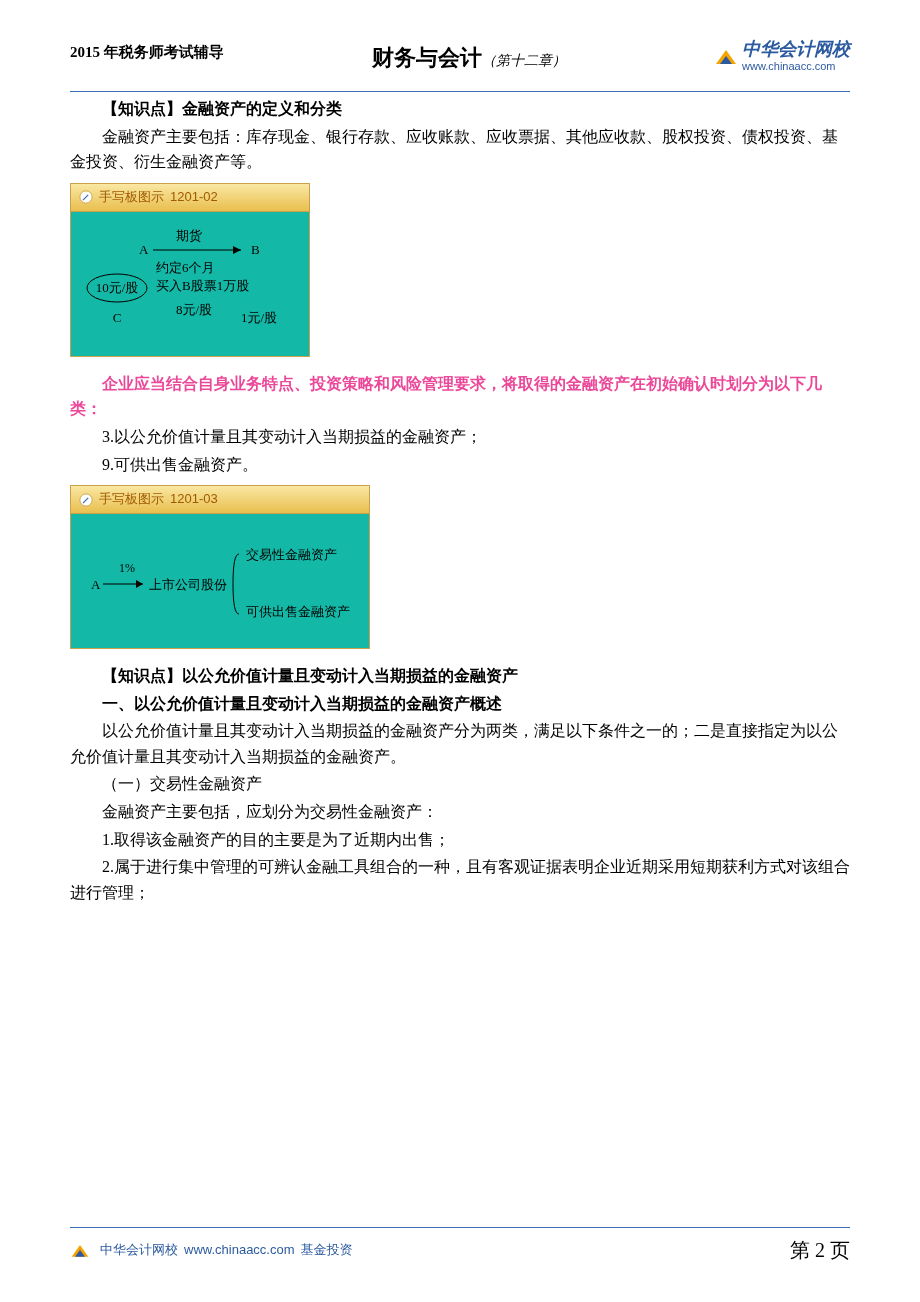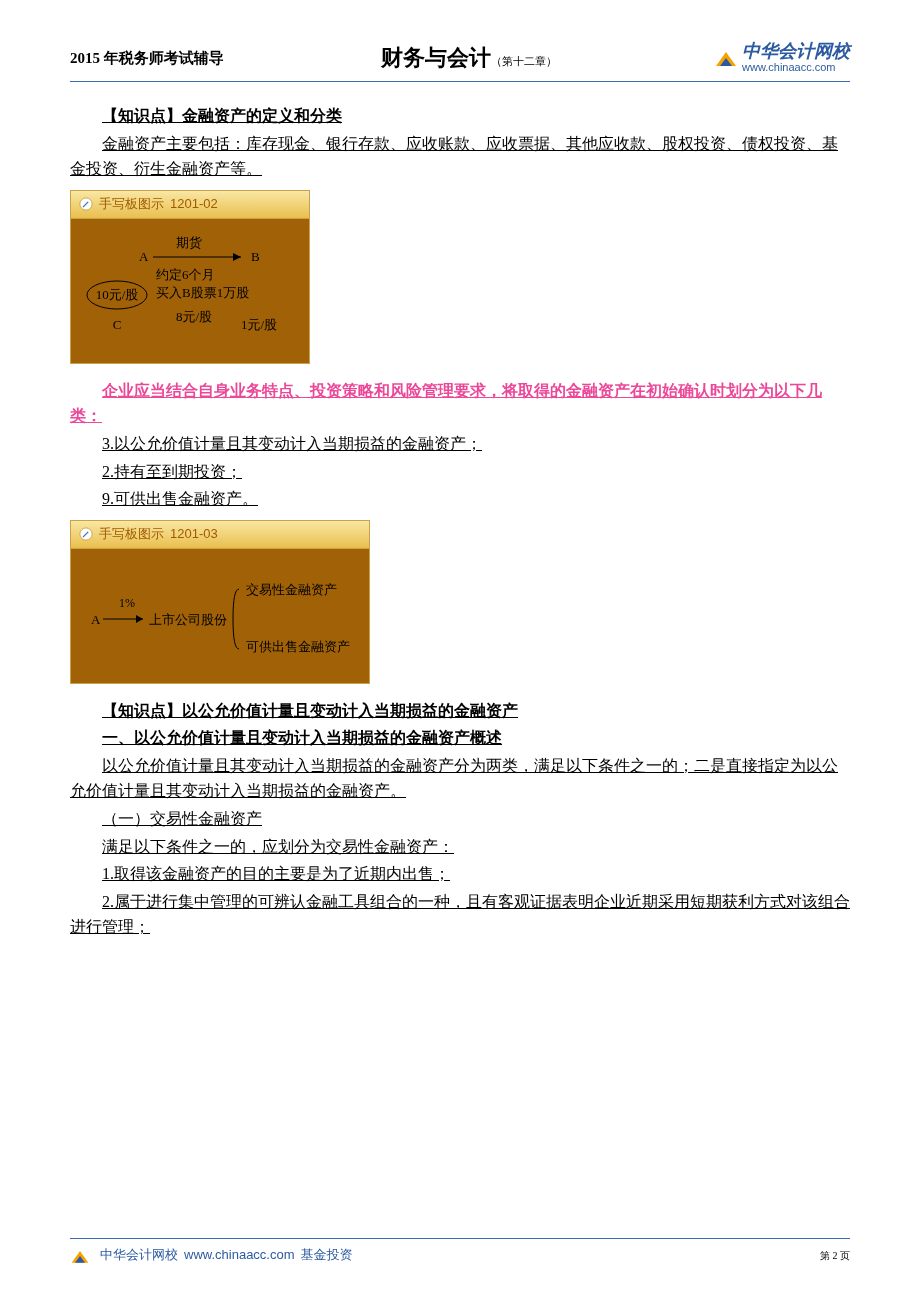--- a/index.html
+++ b/index.html
@@ -11,41 +11,42 @@
       font-size: 16px;
       line-height: 1.6;
       color: #000;
       position: relative;
     }
     .page {
       padding: 40px 70px 40px 70px;
     }
     .header {
       display: flex;
-      align-items: center;
+      align-items: flex-start;
       justify-content: space-between;
       border-bottom: 1px solid #3a6db5;
-      padding-bottom: 6px;
-      margin-bottom: 21px;
+      padding-bottom: 16px;
+      margin-bottom: 4px;
     }
     .header-left {
       font-size: 15px;
       font-weight: bold;
       color: #000;
     }
     .header-center {
       flex: 1;
       text-align: center;
       font-size: 22px;
       font-weight: bold;
       font-family: "SimHei", "黑体", sans-serif;
     }
     .header-chapter {
-      font-size: 11px;
+      font-size: 14px;
       font-weight: normal;
+      font-style: italic;
     }
     .logo {
       display: flex;
       align-items: center;
       line-height: 1.1;
     }
     .logo-icon {
       width: 24px;
       height: 24px;
       margin-right: 4px;
@@ -62,28 +63,28 @@
       font-style: italic;
     }
     .logo-url {
       font-size: 11px;
       color: #2b5aa0;
       font-family: Arial, sans-serif;
     }
     .content {
       font-size: 16px;
     }
-    .para { text-indent: 2em; margin: 2px 0; text-decoration: underline; }
+    .para { text-indent: 2em; margin: 2px 0; }
     .bold { font-weight: bold; }
     .red { color: #ec4899; }
     .diagram-box {
       border: 1px solid #c9a14a;
       width: 240px;
       margin: 8px 12px 14px 0;
-      background: #a16207;
+      background: #14b8a6;
     }
     .diagram-title {
       background: linear-gradient(#f9e7a3, #e9bf4e);
       color: #a05a00;
       font-size: 13px;
       padding: 3px 8px;
       font-family: "SimHei", sans-serif;
       border-bottom: 1px solid #c9a14a;
       display: flex;
       align-items: center;
@@ -110,21 +111,21 @@
       display: flex;
       justify-content: space-between;
       align-items: center;
     }
     .footer-left {
       display: flex; align-items: center; gap: 6px;
       font-size: 13px; color: #2b5aa0;
       font-family: "SimHei", sans-serif;
     }
     .footer-left .logo-icon { width: 20px; height: 20px; }
-    .footer-right { font-size: 10px; }
+    .footer-right { font-size: 20px; }
     .blue { color: #2b5aa0; }
   </style>
 </head>
 <body>
 
 <div class="page">
   <div class="header">
     <div class="header-left">2015 年税务师考试辅导</div>
     <div class="header-center">
       <span>财务与会计</span><span class="header-chapter">（第十二章）</span>
@@ -171,21 +172,20 @@
           <text x="36" y="70" font-size="13" text-anchor="middle">10元/股</text>
           <text x="36" y="100" font-size="13" text-anchor="middle">C</text>
           <text x="95" y="92" font-size="13">8元/股</text>
           <text x="160" y="100" font-size="13">1元/股</text>
         </svg>
       </div>
     </div>
 
     <p class="para red bold">企业应当结合自身业务特点、投资策略和风险管理要求，将取得的金融资产在初始确认时划分为以下几类：</p>
     <p class="para">3.以公允价值计量且其变动计入当期损益的金融资产；</p>
-    <p class="para">2.持有至到期投资；</p>
     <p class="para">9.可供出售金融资产。</p>
 
     <div class="diagram-box d2 large">
       <div class="diagram-title">
         <span class="pen-icon">
           <svg viewBox="0 0 16 16">
               <circle cx="8" cy="8" r="7" fill="#fff" stroke="#c9a14a"></circle>
               <path d="M4 11 L10 5 L11 6 L5 12 Z" fill="#3a6db5"></path>
             </svg>
         </span>
@@ -203,21 +203,21 @@
           <text x="165" y="35" font-size="13">交易性金融资产</text>
           <text x="165" y="92" font-size="13">可供出售金融资产</text>
         </svg>
       </div>
     </div>
 
     <p class="para bold">【知识点】以公允价值计量且变动计入当期损益的金融资产</p>
     <p class="para bold">一、以公允价值计量且变动计入当期损益的金融资产概述</p>
     <p class="para">以公允价值计量且其变动计入当期损益的金融资产分为两类，满足以下条件之一的；二是直接指定为以公允价值计量且其变动计入当期损益的金融资产。</p>
     <p class="para">（一）交易性金融资产</p>
-    <p class="para">满足以下条件之一的，应划分为交易性金融资产：</p>
+    <p class="para">金融资产主要包括，应划分为交易性金融资产：</p>
     <p class="para">1.取得该金融资产的目的主要是为了近期内出售；</p>
     <p class="para">2.属于进行集中管理的可辨认金融工具组合的一种，且有客观证据表明企业近期采用短期获利方式对该组合进行管理；</p>
   </div>
 </div>
 
 <div class="footer">
   <div class="footer-line"></div>
   <div class="footer-row">
     <div class="footer-left">
       <span class="logo-icon">

